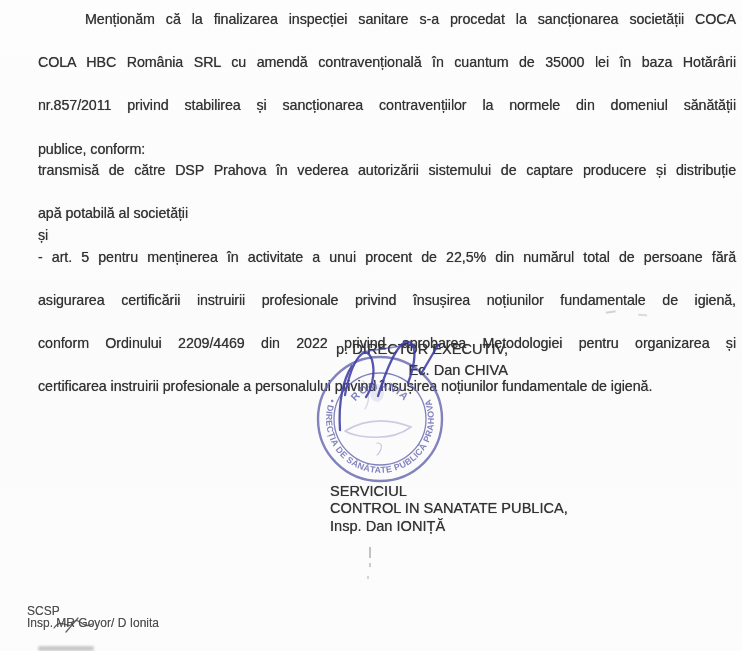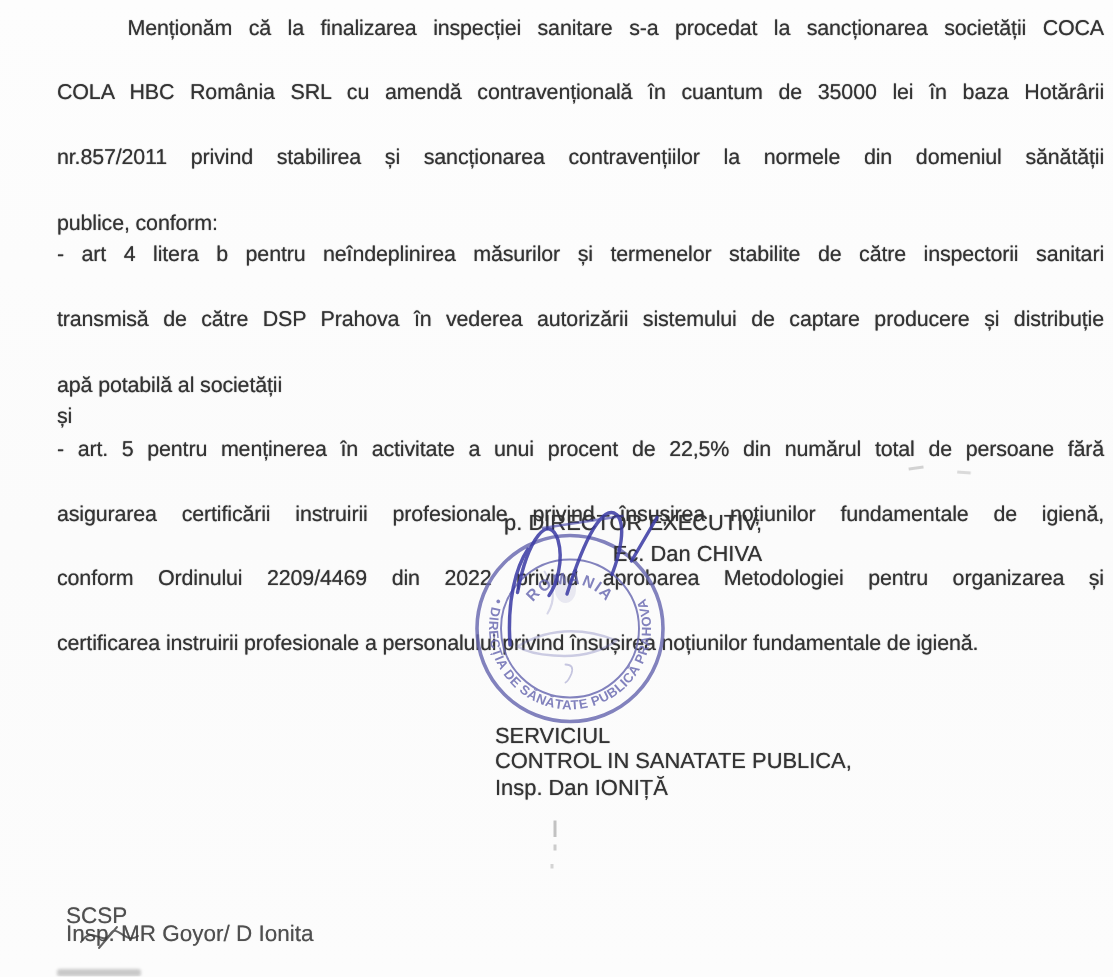--- a/index.html
+++ b/index.html
@@ -45,22 +45,22 @@
     z-index: 3;
   }
   
   .service-block {
     position: absolute; left: 330px; top: 483px; width: 310px;
     font-size: 14.6px; line-height: 17.4px;
     color: #333333; text-shadow: 0 0 0.7px rgba(45,45,45,0.75);
   }
   
   .footer {
-    position: absolute; left: 44px; top: 605px;
-    font-size: 15px; line-height: 12px; color: #4f4f4f;
+    position: absolute; left: 27px; top: 605px;
+    font-size: 12px; line-height: 12px; color: #4f4f4f;
     text-shadow: 0 0 0.5px rgba(70,70,70,0.6);
   }
   .footer-squiggle {
     position: absolute; left: 48px; top: 612px; width: 60px; height: 26px;
     z-index: 4;
   }
   
   .artifact { position: absolute; pointer-events: none; }
   .a1 { left: 606px; top: 311px; width: 10px; height: 4px;
         border-top: 2px solid #c9c9c9; transform: rotate(-8deg); opacity: .8; filter: blur(.4px); }
@@ -82,21 +82,20 @@
 <body>
 
 <div class="page">
 
   <div class="body-text">
     <div class="line just indent">Menționăm că la finalizarea inspecției sanitare s-a procedat la sancționarea societății COCA</div>
     <div class="line just">COLA HBC România SRL cu amendă contravențională în cuantum de 35000 lei în baza Hotărârii</div>
     <div class="line just">nr.857/2011 privind stabilirea și sancționarea contravențiilor la normele din domeniul sănătății</div>
     <div class="line">publice, conform:</div>
 
-    <div class="line just">- art 4 litera b pentru neîndeplinirea măsurilor și termenelor stabilite de către inspectorii sanitari</div>
     <div class="line just">transmisă de către DSP Prahova în vederea autorizării sistemului de captare producere și distribuție</div>
     <div class="line">apă potabilă al societății</div>
     <div class="line">și</div>
 
     <div class="line just">- art. 5 pentru menținerea în activitate a unui procent de 22,5% din numărul total de persoane fără</div>
     <div class="line just">asigurarea certificării instruirii profesionale privind însușirea noțiunilor fundamentale de igienă,</div>
     <div class="line just">conform Ordinului 2209/4469 din 2022 privind aprobarea Metodologiei pentru organizarea și</div>
     <div class="line">certificarea instruirii profesionale a personalului privind însușirea noțiunilor fundamentale de igienă.</div>
   </div>
 

